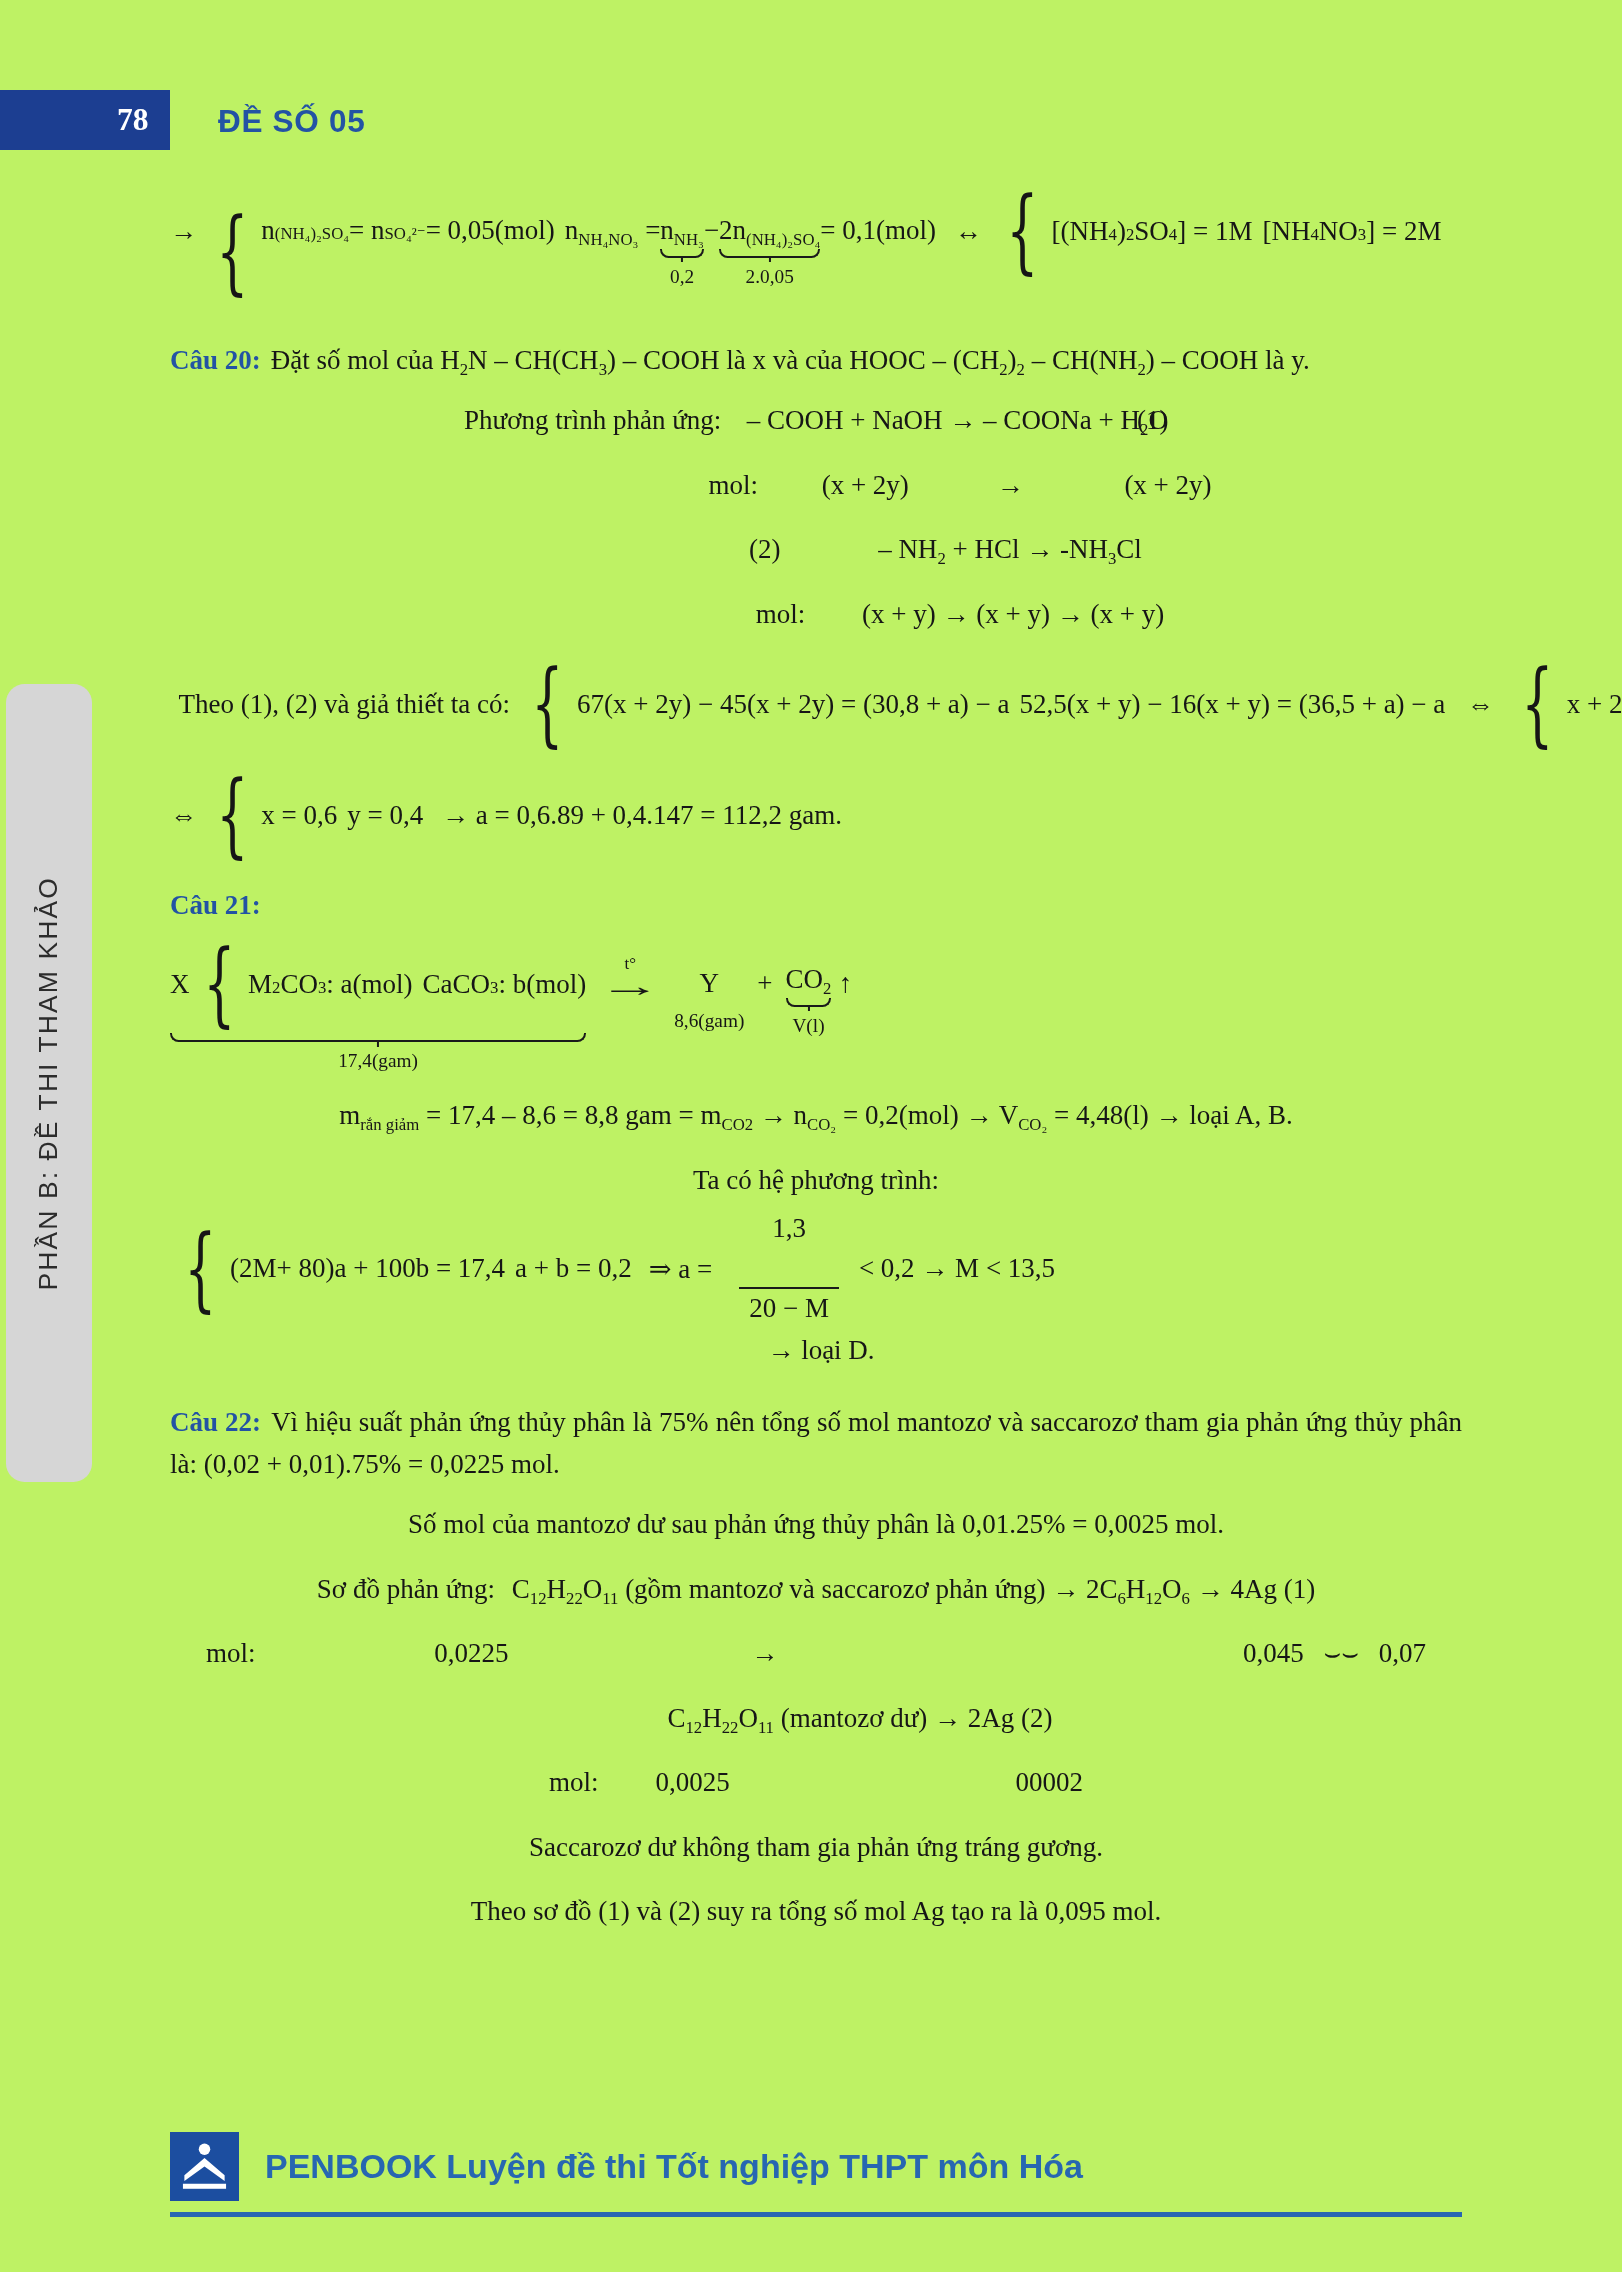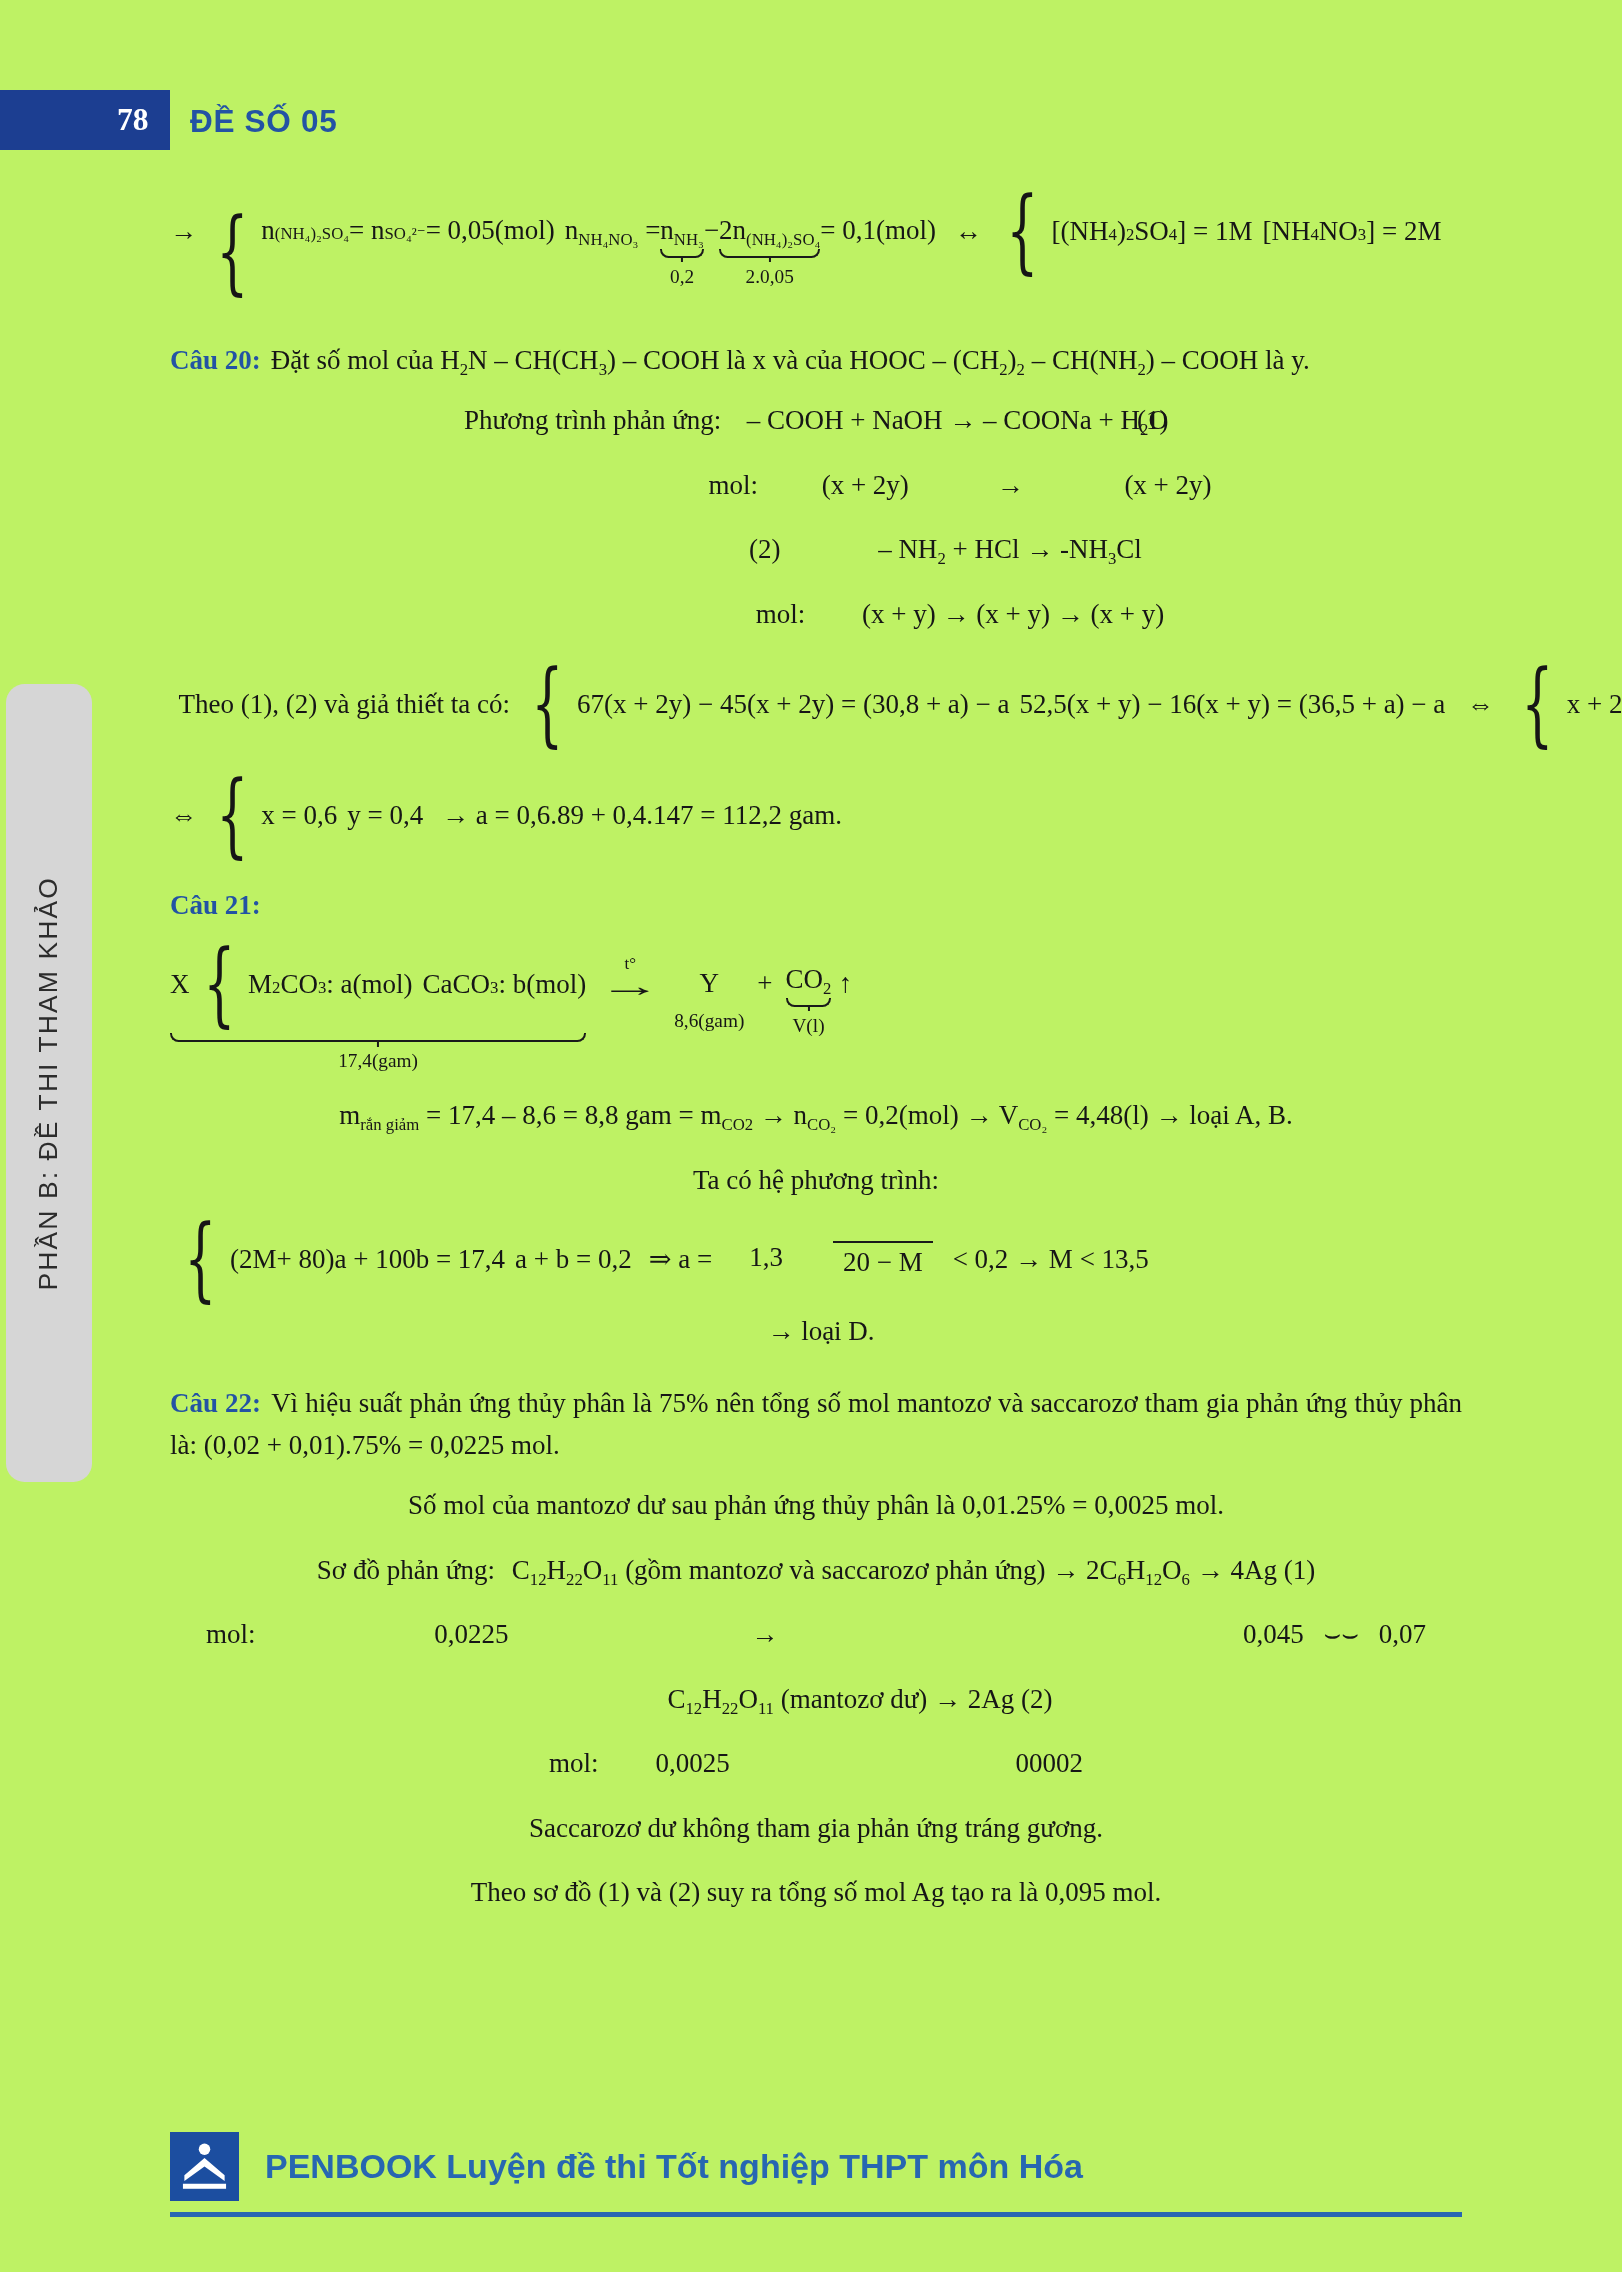--- a/index.html
+++ b/index.html
@@ -3,21 +3,21 @@
 <meta charset="utf-8">
 <style>
   html,body{margin:0;padding:0;background:#ffffff;}
   .page{position:relative;width:1622px;height:2273px;background:#bef264;overflow:hidden;
         font-family:"Liberation Serif","DejaVu Serif",serif;font-size:27px;color:#161616;}
 
   
   .pagenum-bar{position:absolute;left:0;top:90px;width:170px;height:60px;background:#1c3e91;
                display:flex;align-items:center;justify-content:flex-end;padding-right:21.5px;box-sizing:border-box;}
   .pagenum{color:#ffffff;font-weight:bold;font-size:31.5px;}
-  .header-title{position:absolute;left:190px;top:103px;font-family:"Liberation Sans","DejaVu Sans",sans-serif;
+  .header-title{position:absolute;left:218px;top:103px;font-family:"Liberation Sans","DejaVu Sans",sans-serif;
                 font-weight:bold;font-size:31.5px;color:#2353a4;letter-spacing:0.7px;}
 
   
   .side-tab{position:absolute;left:5.7px;top:684px;width:86px;height:798px;background:#d6d6d6;border-radius:18.6px;
             display:flex;align-items:center;justify-content:center;}
   .side-label{writing-mode:vertical-rl;transform:rotate(180deg);font-family:"Liberation Sans","DejaVu Sans",sans-serif;
               font-size:26.5px;color:#2c2c2c;letter-spacing:2.1px;white-space:nowrap;}
 
   
   .content{position:absolute;left:170px;top:185px;width:1292px;}
@@ -40,21 +40,21 @@
   .ub-mark{align-self:stretch;height:7.2px;border-left:2.1px solid #1a1a1a;border-right:2.1px solid #1a1a1a;
            border-bottom:2.1px solid #1a1a1a;border-radius:0 0 8.6px 8.6px;margin-top:2.9px;position:relative;}
   .ub-mark::after{content:"";position:absolute;top:100%;left:50%;transform:translateX(-50%);width:2.1px;height:6.4px;background:#1a1a1a;}
   .ub-lbl{font-size:19.3px;margin-top:7.9px;white-space:nowrap;}
   .op{margin:0 13px;white-space:nowrap;}
   .rarrow{display:inline-flex;flex-direction:column;align-items:center;margin:0 29px;}
   .r-top{font-size:17px;line-height:1;margin-bottom:1.4px;}
   .r-arr{font-size:30px;line-height:.8;transform:scaleX(2.1);}
   .stack{display:inline-flex;flex-direction:column;align-items:center;}
   .stack-note{font-size:19.3px;margin-top:11.4px;}
-  .frac{display:inline-flex;flex-direction:row;align-items:center;margin:0 10px;gap:40px;}
+  .frac{display:inline-flex;flex-direction:column;align-items:center;margin:0 10px;gap:40px;}
   .frac-num{padding:0 10px 2.9px;}
   .frac-den{border-top:2.1px solid #1a1a1a;padding:4.3px 10px 0;}
   .hflex{display:inline-flex;align-items:center;}
   .smile{font-family:"DejaVu Sans",sans-serif;}
 
   
   .footer{position:absolute;left:170px;top:2132px;width:1292px;}
   .footer-row{display:flex;align-items:center;gap:26px;}
   .footer-logo{width:69px;height:69px;flex:0 0 auto;}
   .footer-brand{font-family:"Liberation Sans","DejaVu Sans",sans-serif;font-weight:bold;font-size:34px;color:#2767b1;}

